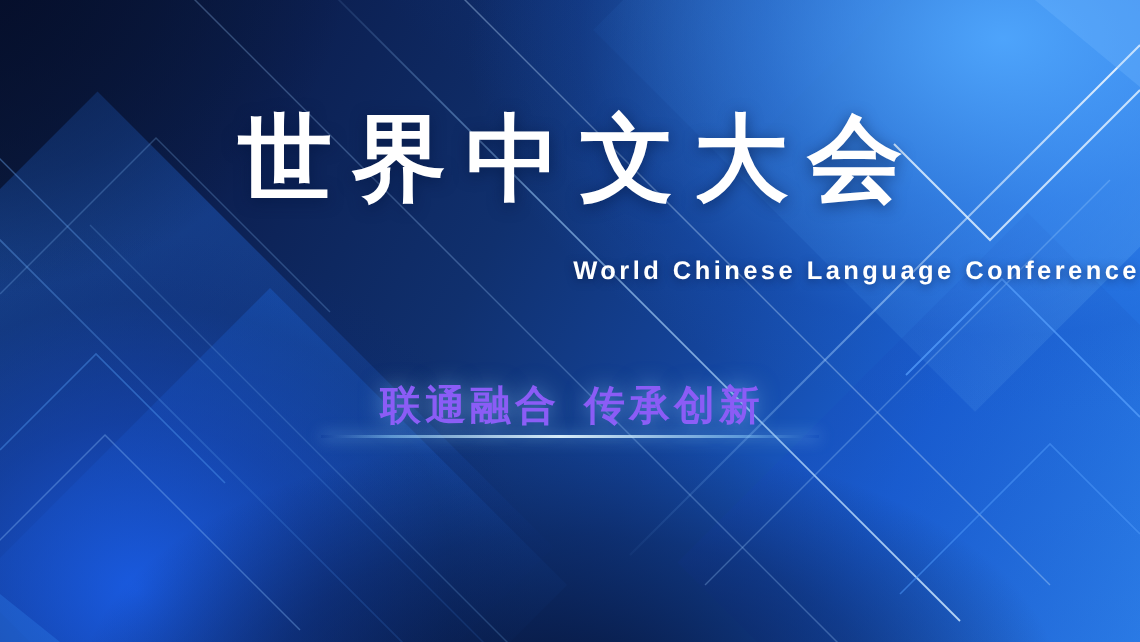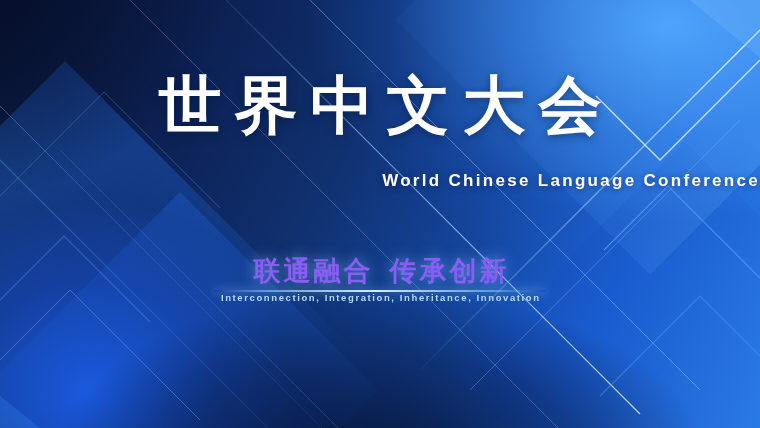--- a/index.html
+++ b/index.html
@@ -263,16 +263,15 @@
     <div class="title-cn">世界中文大会</div>
 
     <div class="title-en">World Chinese Language Conference</div>
 
     <div class="slogan-cn">
       <span>联通融合</span><span class="gap"></span><span>传承创新</span>
     </div>
 
     <div class="slogan-glow"></div>
 
-    <div class="slogan-en">Interconnection, Integration, Inheritance, Innovation</div>
 
   </div>
 </div>
 
 </body></html>

